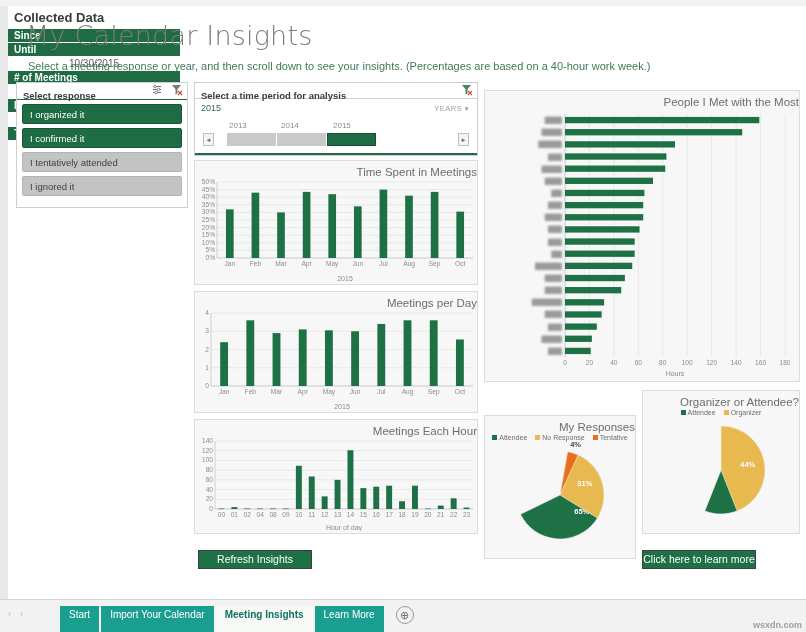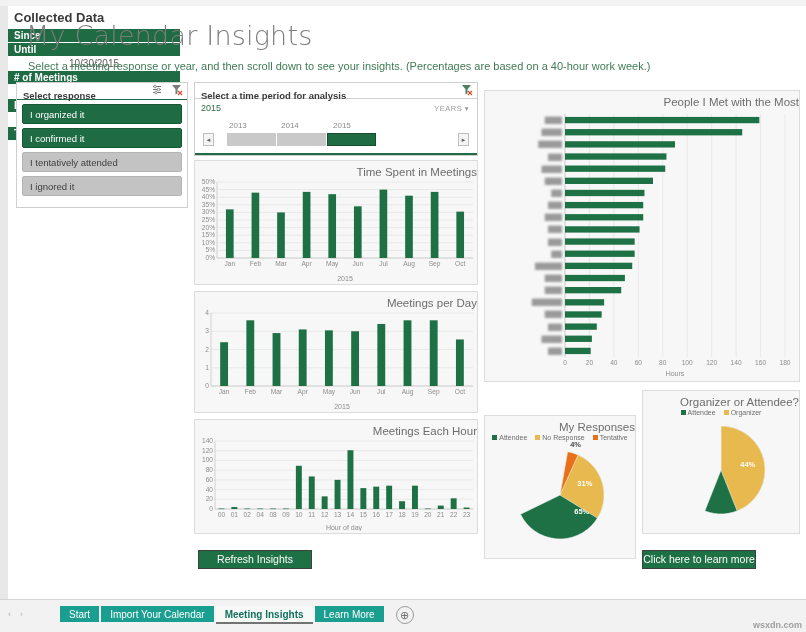--- a/index.html
+++ b/index.html
@@ -106,21 +106,21 @@
   #btn-learn{left:634px;top:544px;width:114px;height:19px;line-height:17px;}
 
   
   .tabbar{
     position:absolute;left:0;bottom:0;width:806px;height:32px;background:#f2f2f2;
     border-top:1px solid #d4d4d4;
   }
   .sheetnav{position:absolute;left:8px;top:9px;display:flex;gap:9px;color:#b6b6b6;font-size:9px;}
   .tabs{position:absolute;left:60px;top:6px;display:flex;gap:2px;align-items:flex-start;}
   .tab{
-    height:16px;line-height:18px;padding:0 9px;font-size:10px;color:#ffffff;background:#1a9e8f;
+    height:26px;line-height:18px;padding:0 9px;font-size:10px;color:#ffffff;background:#1a9e8f;
     white-space:nowrap;
   }
   .tab.active{background:#f7f9f7;color:#12705f;font-weight:bold;border-bottom:2px solid #737373;}
   .addsheet{
     margin-left:10px;width:18px;height:18px;border-radius:50%;border:1px solid #9a9a9a;
     color:#6f6f6f;font-size:11px;line-height:16px;text-align:center;box-sizing:border-box;
   }
   .watermark{position:absolute;right:4px;bottom:2px;font-size:9px;color:#9f9f9f;font-weight:bold;}
   .hsep{position:absolute;left:0;bottom:31px;width:806px;height:1px;background:#d8d8d8;}
 </style>

